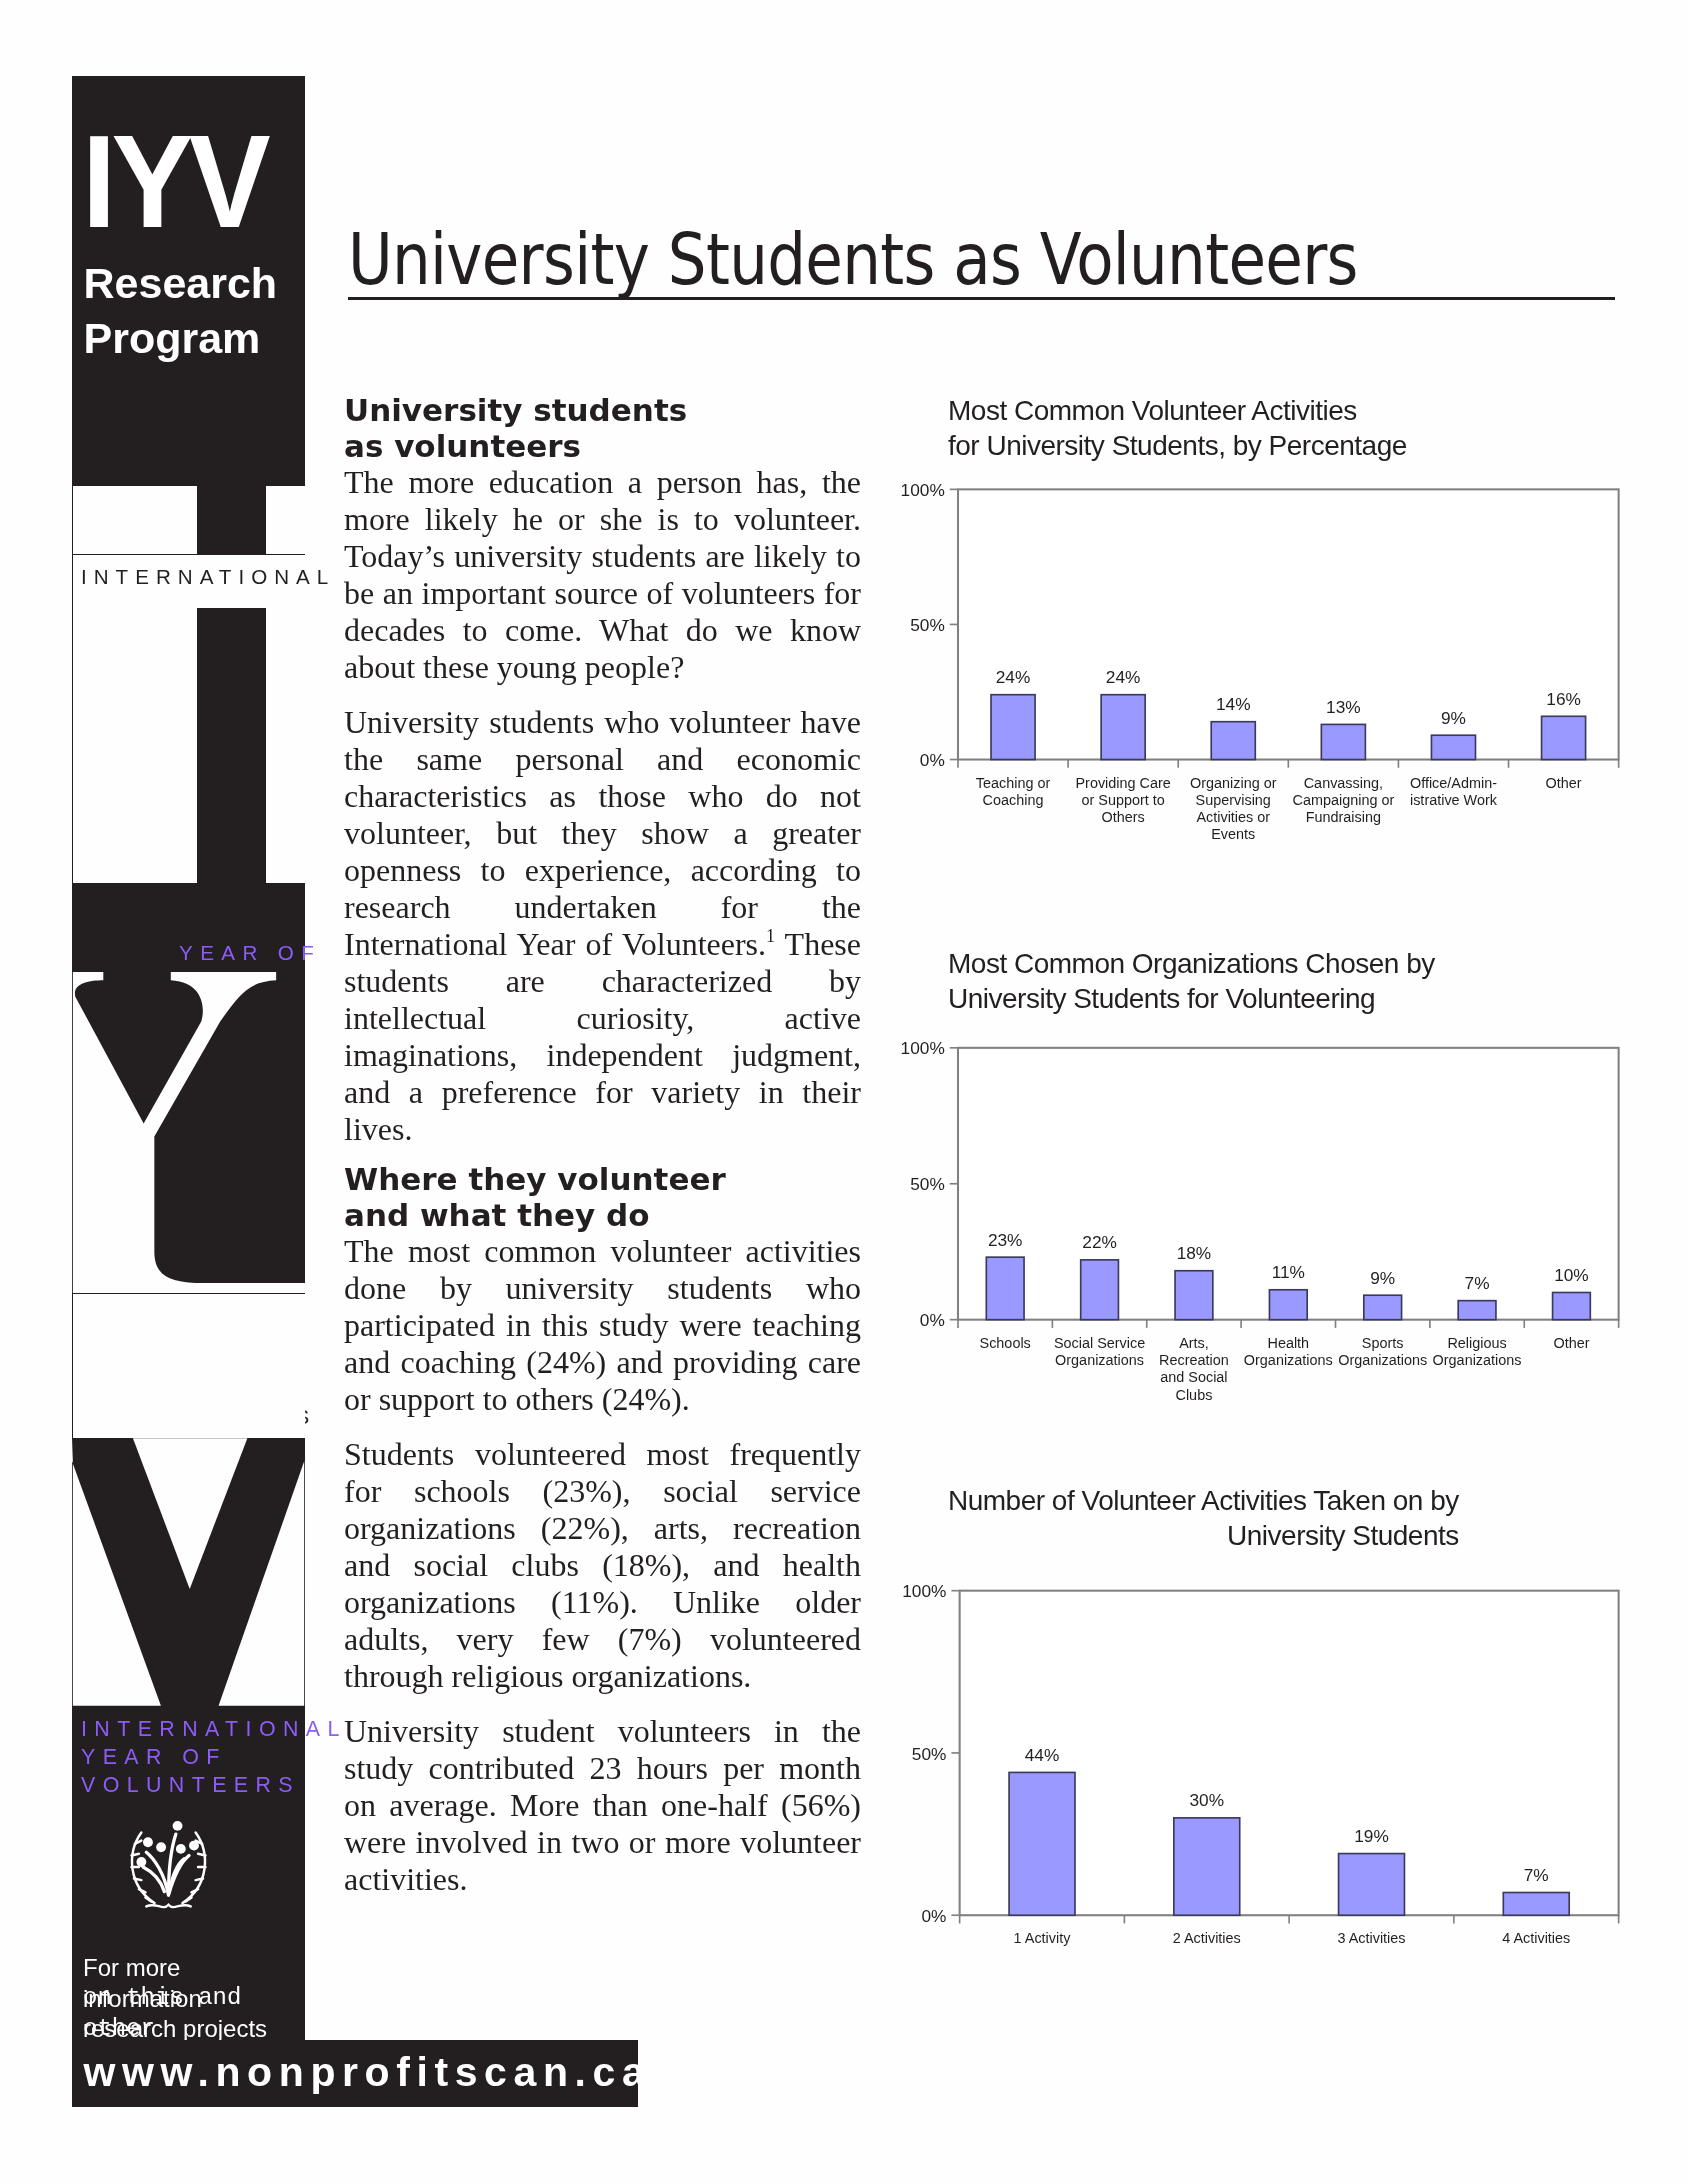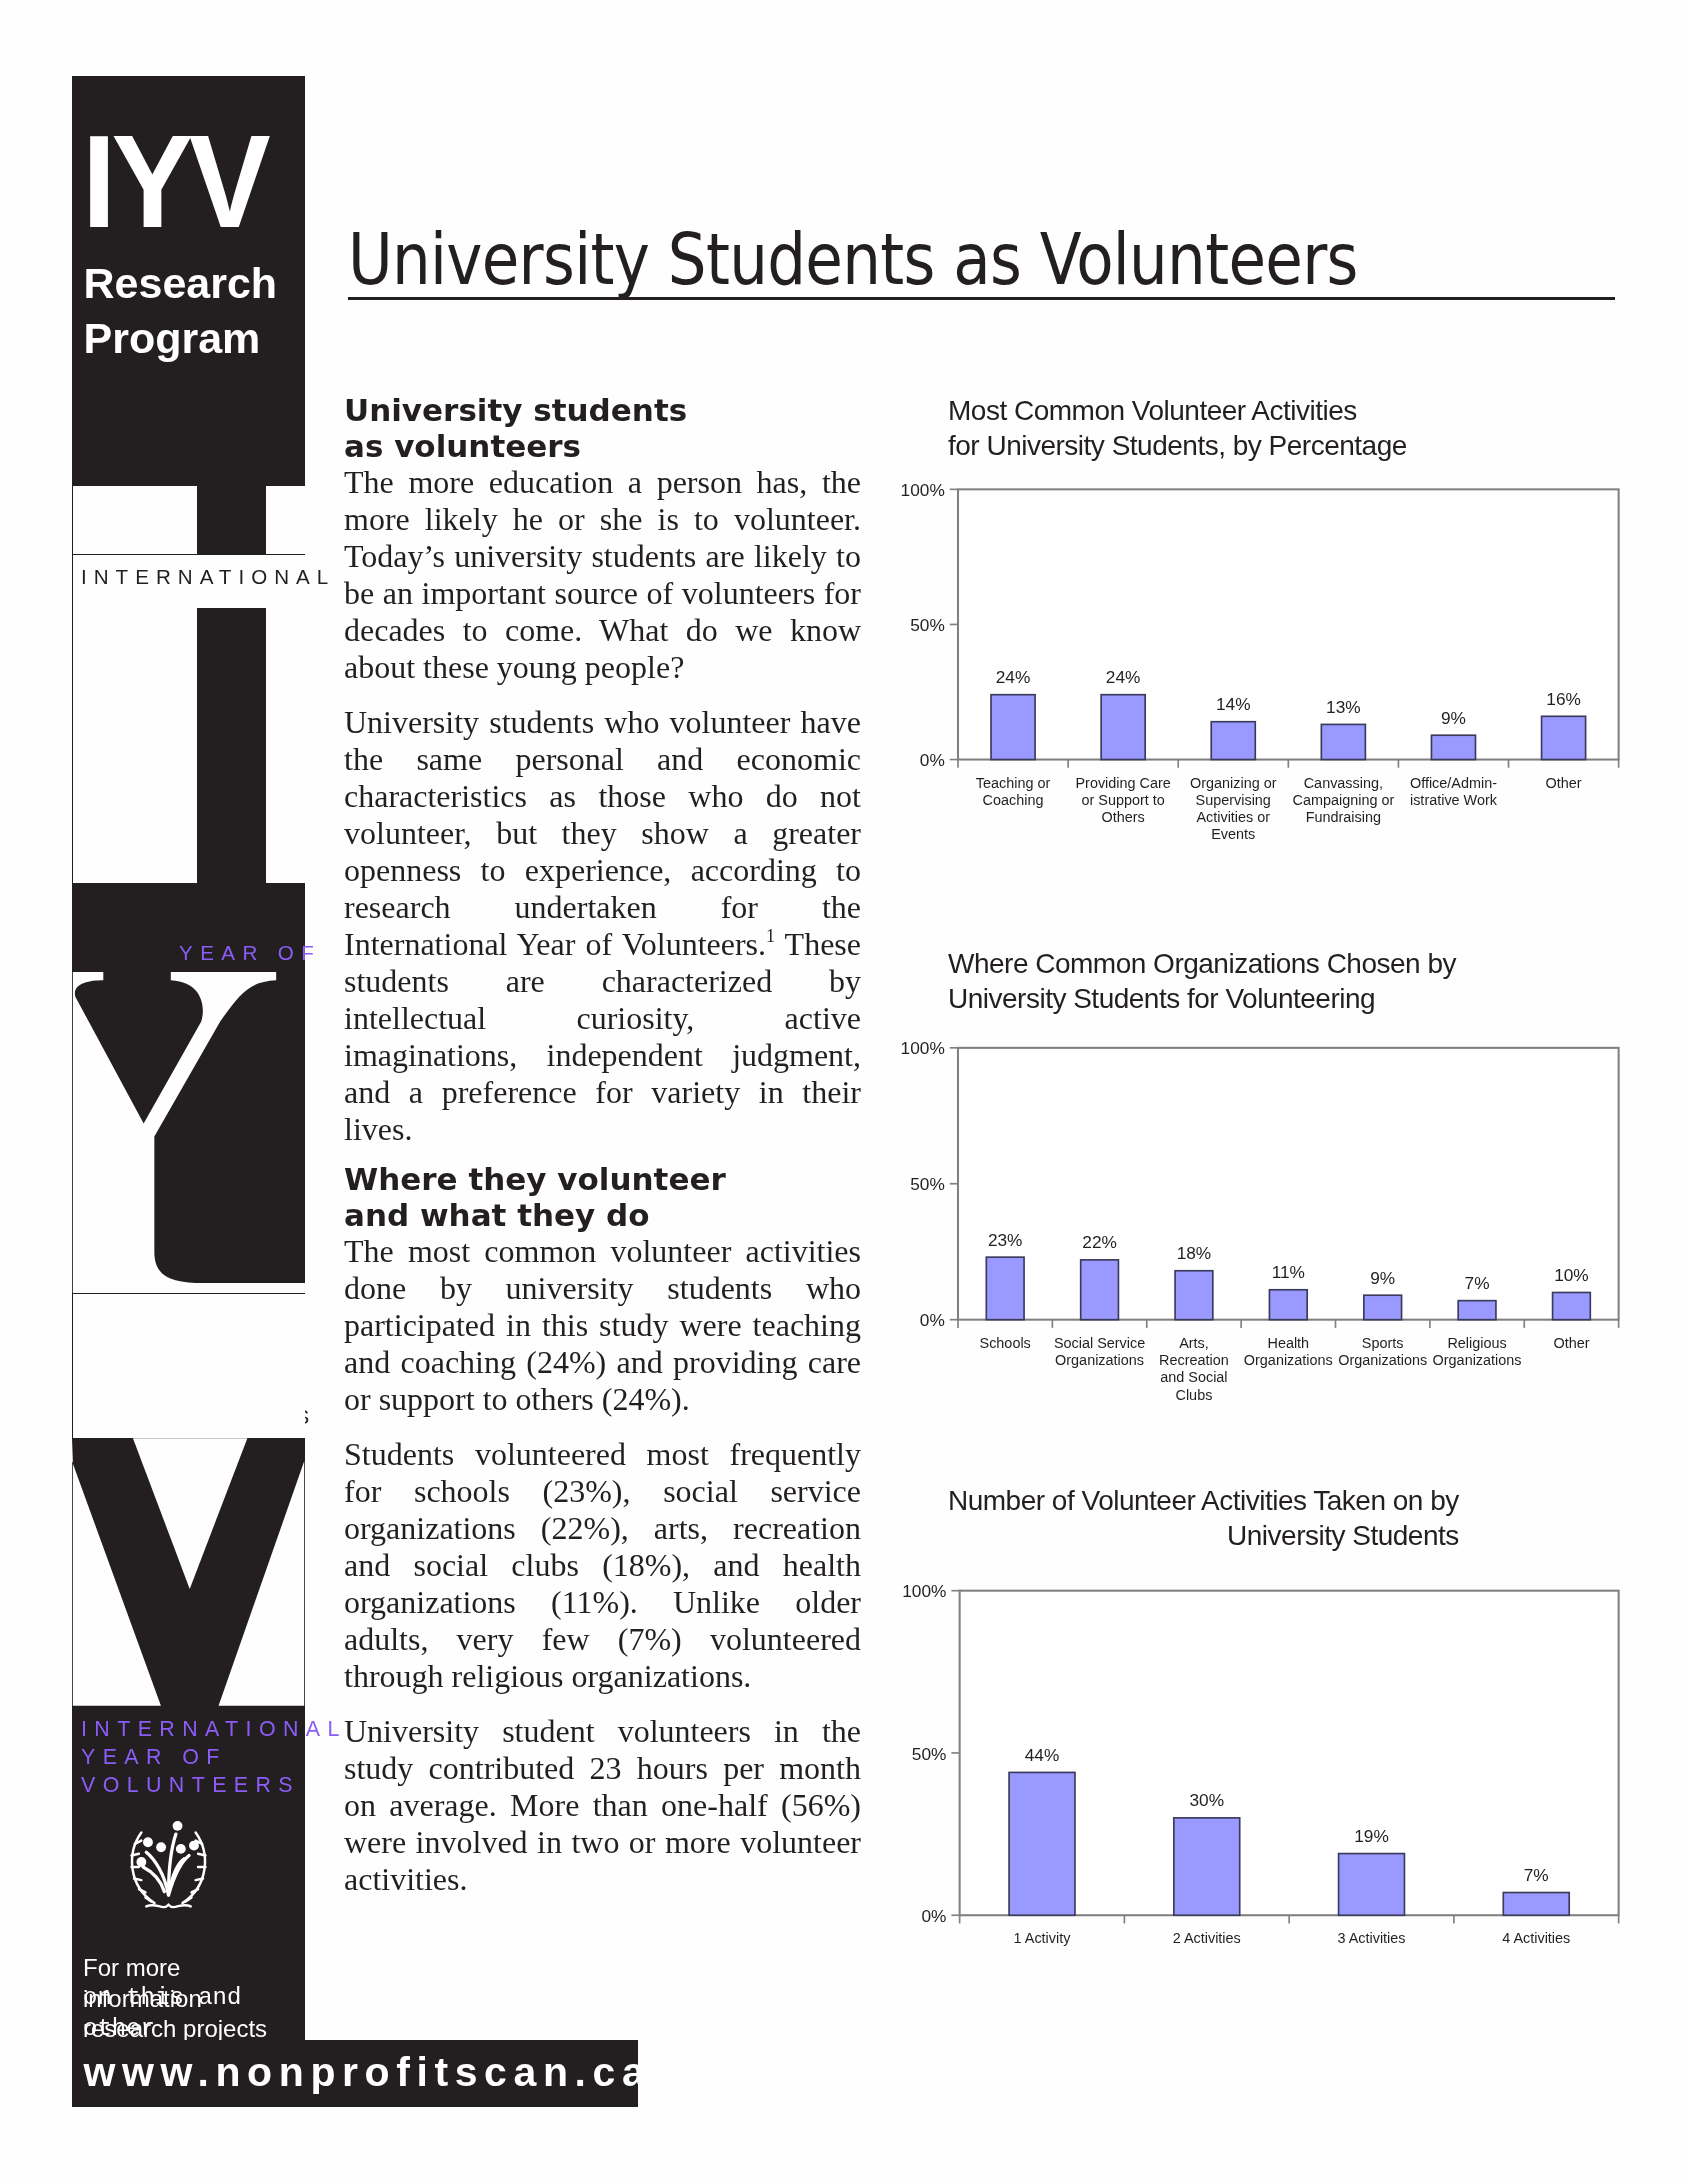--- a/index.html
+++ b/index.html
@@ -120,21 +120,21 @@
   <p class="para">Students volunteered most frequently for schools (23%), social service organizations (22%), arts, recreation and social clubs (18%), and health organizations (11%). Unlike older adults, very few (7%) volunteered through religious organizations.</p>
   <div class="gap"></div>
   <p class="para">University student volunteers in the study contributed 23 hours per month on average. More than one-half (56%) were involved in two or more volunteer activities.</p>
 </div>
 
 <div class="chart-title" style="top:393px;">
   <div>Most Common Volunteer Activities</div>
   <div>for University Students, by Percentage</div>
 </div>
 <div class="chart-title" style="top:946px;">
-  <div>Where Common Organizations Chosen by</div>
+  <div>Most Common Organizations Chosen by</div>
   <div>University Students for Volunteering</div>
 </div>
 <div class="chart-title" style="top:1483px;text-align:right;">
   <div>Number of Volunteer Activities Taken on by</div>
   <div>University Students</div>
 </div>
 
 <svg class="chart" id="chart-svg" width="1687" height="2183" viewBox="0 0 2048 2650">
     <rect x="1163" y="594" width="802" height="328" fill="#fff" stroke="#808080" stroke-width="2.5"></rect>
     <line x1="1153" x2="1163" y1="922" y2="922" stroke="#808080" stroke-width="2"></line>

